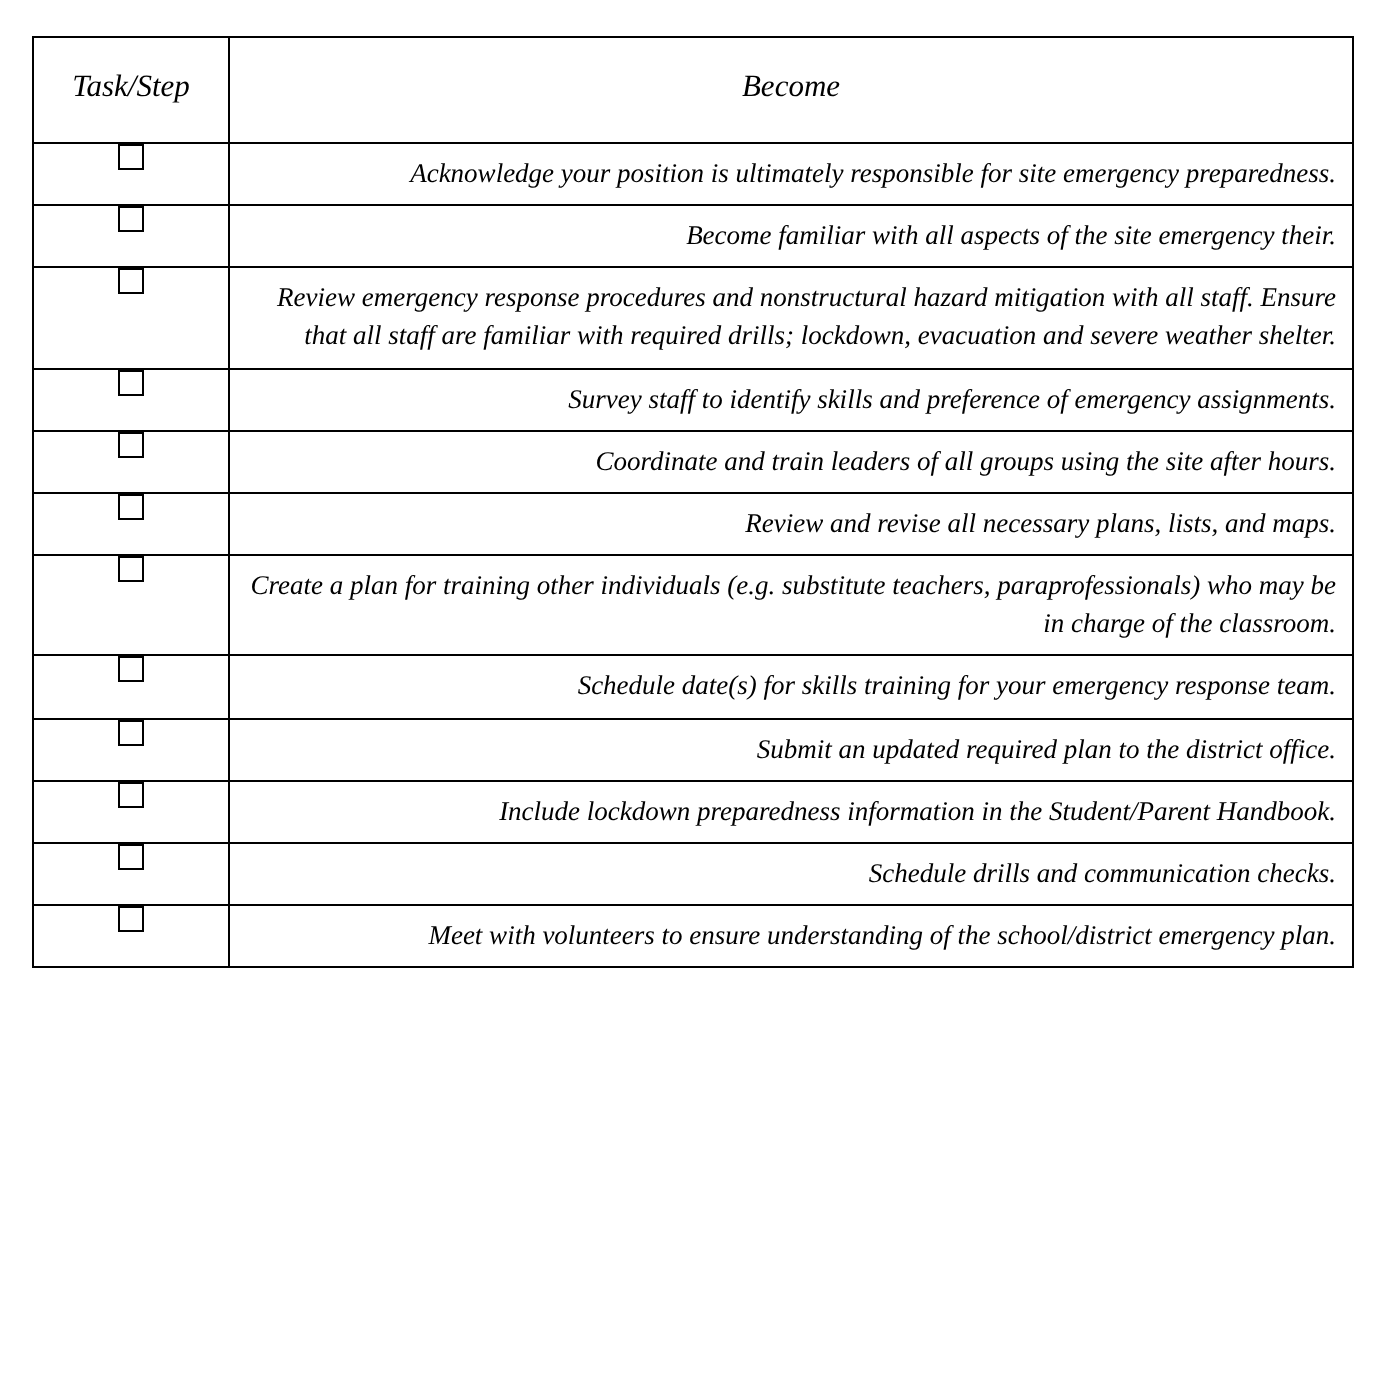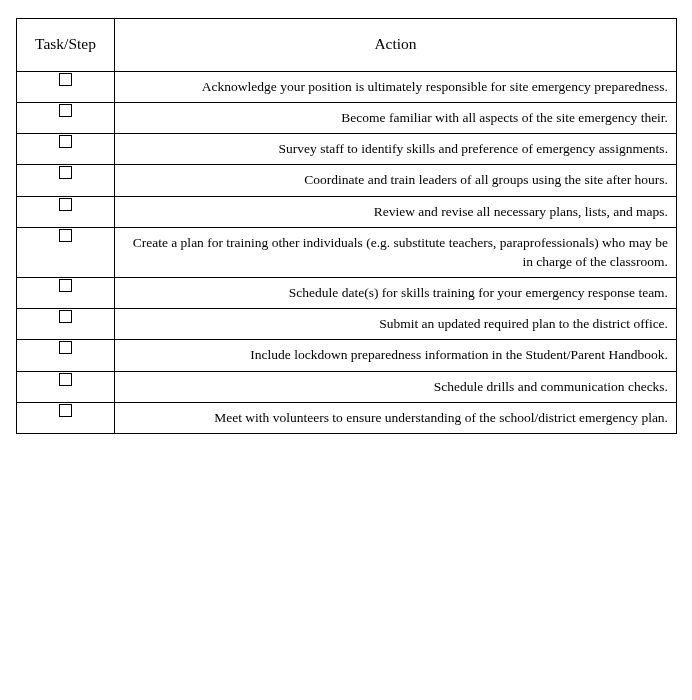--- a/index.html
+++ b/index.html
@@ -13,20 +13,21 @@
     font-family: "Liberation Serif", serif;
     color: #000000;
     overflow: hidden;
   }
   .page {
     width: 692px;
     height: 700px;
     position: relative;
     box-sizing: border-box;
     padding: 18px 16px 16px 16px;
+    font-style: italic;
   }
   table.checklist {
     border-collapse: collapse;
     width: 660px;
     table-layout: fixed;
     border: 1px solid #000000;
   }
   table.checklist col.col-task { width: 98px; }
   table.checklist col.col-action { width: 562px; }
 
@@ -67,31 +68,35 @@
 
 <div class="page">
   <table class="checklist">
     <colgroup>
       <col class="col-task">
       <col class="col-action">
     </colgroup>
     <thead>
       <tr>
         <th>Task/Step</th>
-        <th>Action</th>
+        <th>Become</th>
       </tr>
     </thead>
     <tbody>
       <tr>
         <td class="task-cell"><span class="checkbox"></span></td>
         <td class="action-cell">Acknowledge your position is ultimately responsible for site emergency preparedness.</td>
       </tr>
       <tr>
         <td class="task-cell"><span class="checkbox"></span></td>
         <td class="action-cell">Become familiar with all aspects of the site emergency their.</td>
+      </tr>
+      <tr>
+        <td class="task-cell"><span class="checkbox"></span></td>
+        <td class="action-cell">Review emergency response procedures and nonstructural hazard mitigation with all staff. Ensure that all staff are familiar with required drills; lockdown, evacuation and severe weather shelter.</td>
       </tr>
       <tr>
         <td class="task-cell"><span class="checkbox"></span></td>
         <td class="action-cell">Survey staff to identify skills and preference of emergency assignments.</td>
       </tr>
       <tr>
         <td class="task-cell"><span class="checkbox"></span></td>
         <td class="action-cell">Coordinate and train leaders of all groups using the site after hours.</td>
       </tr>
       <tr>

